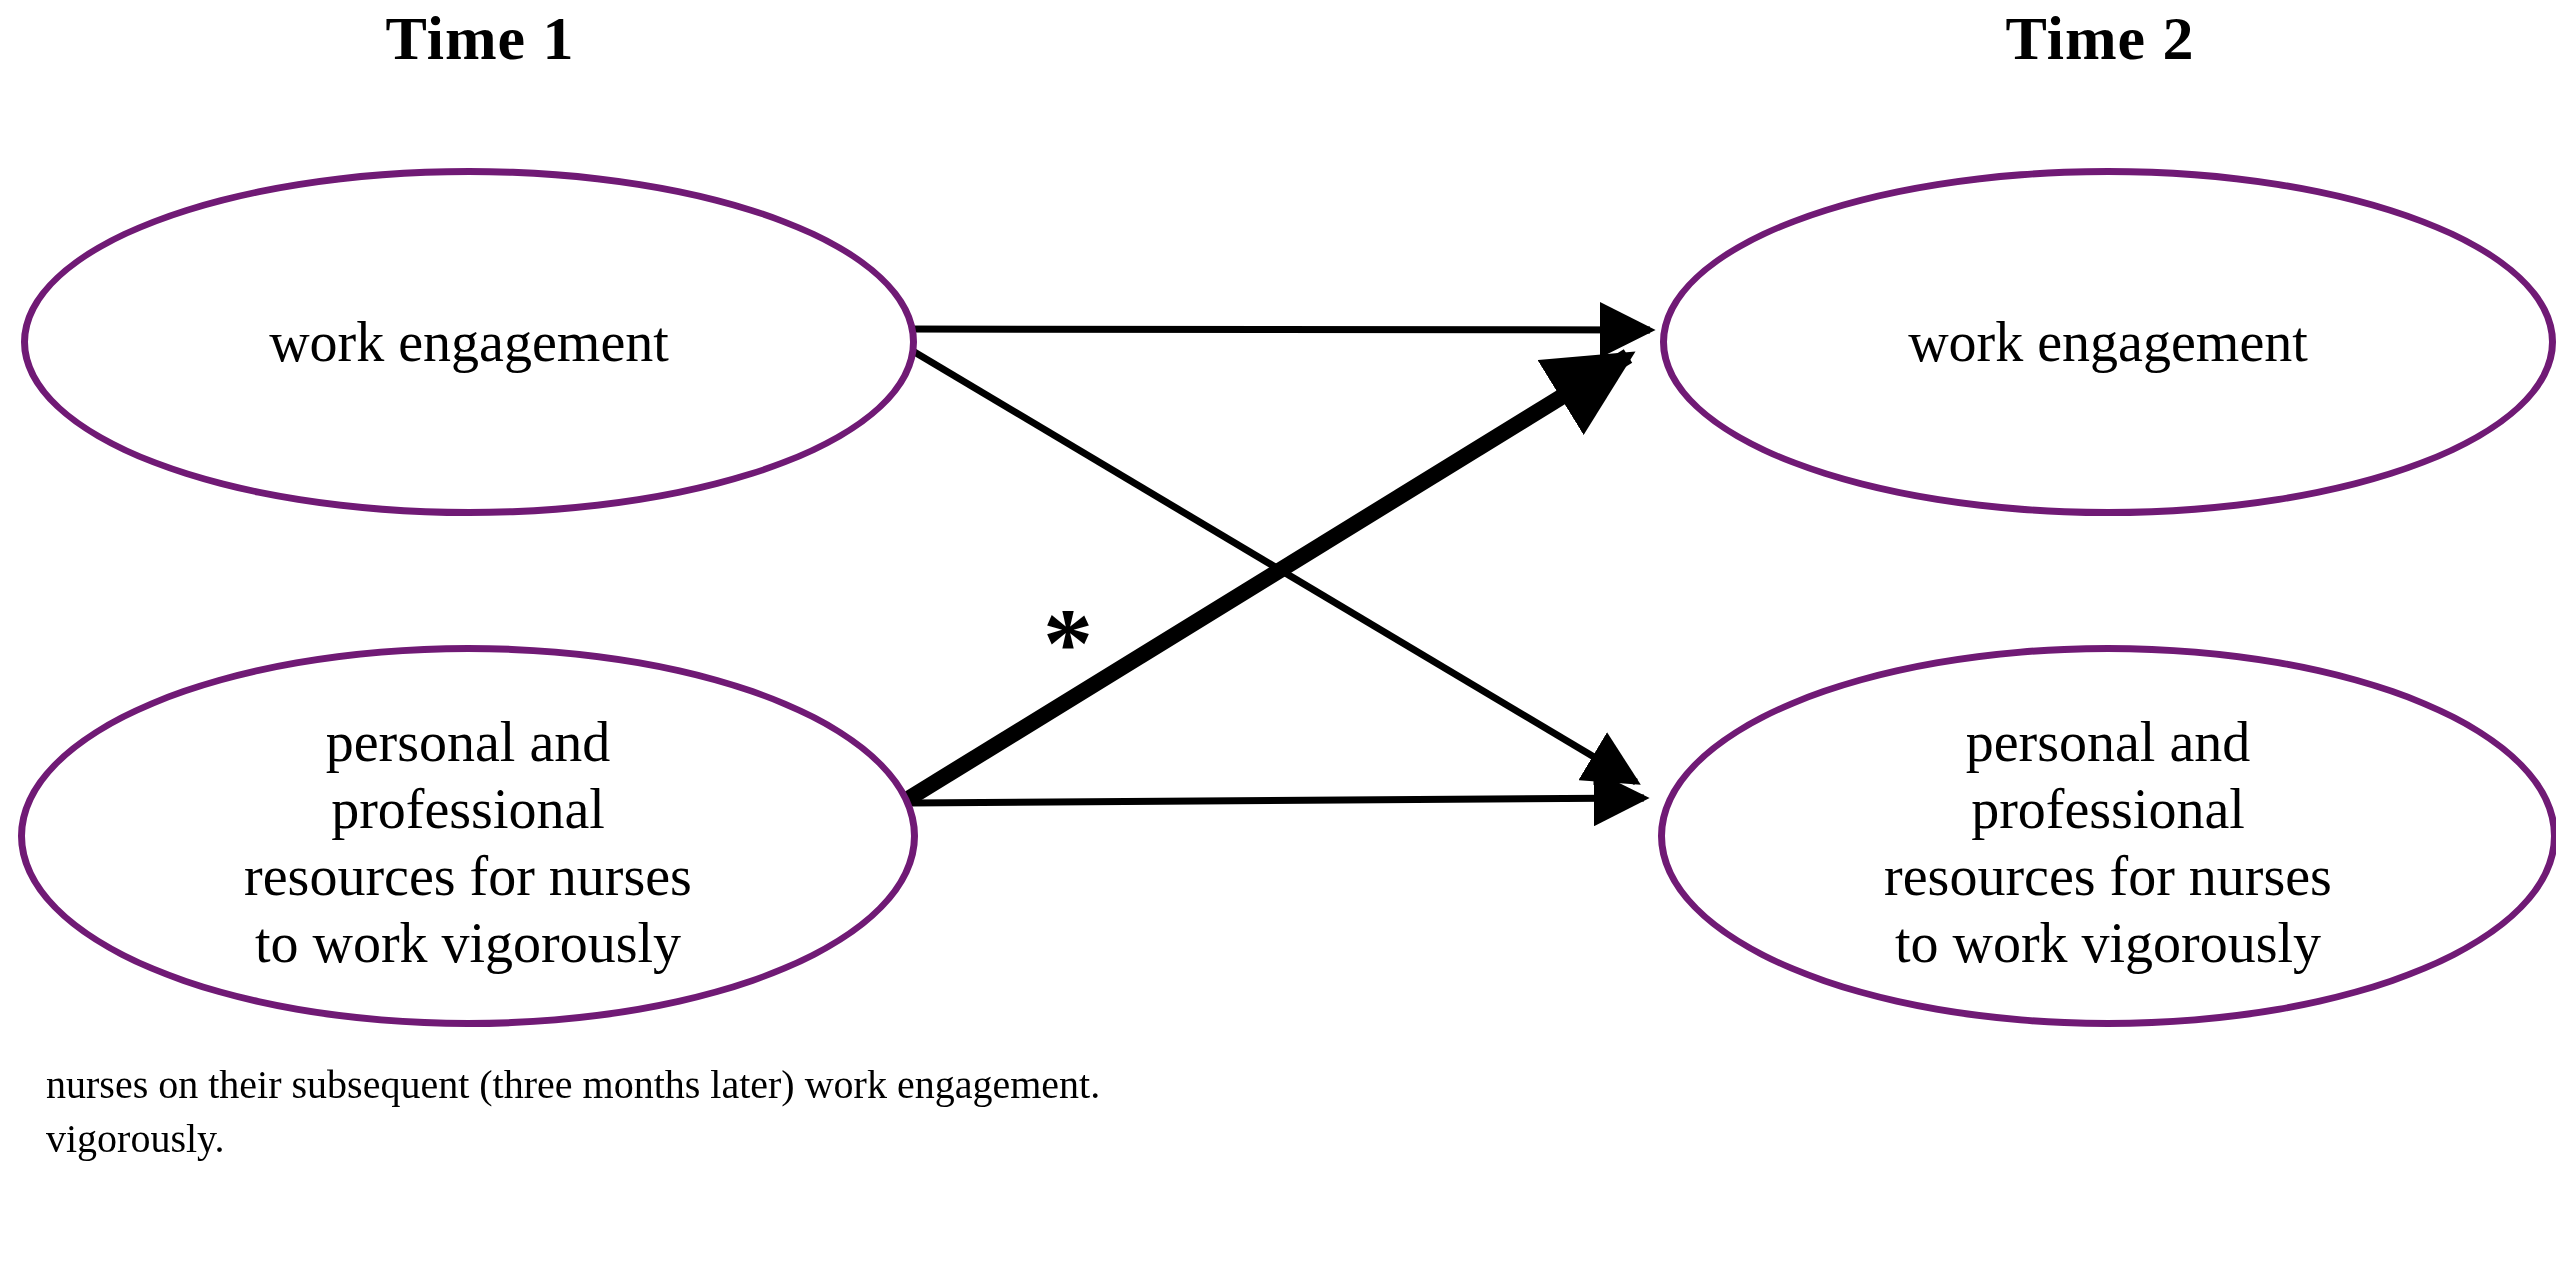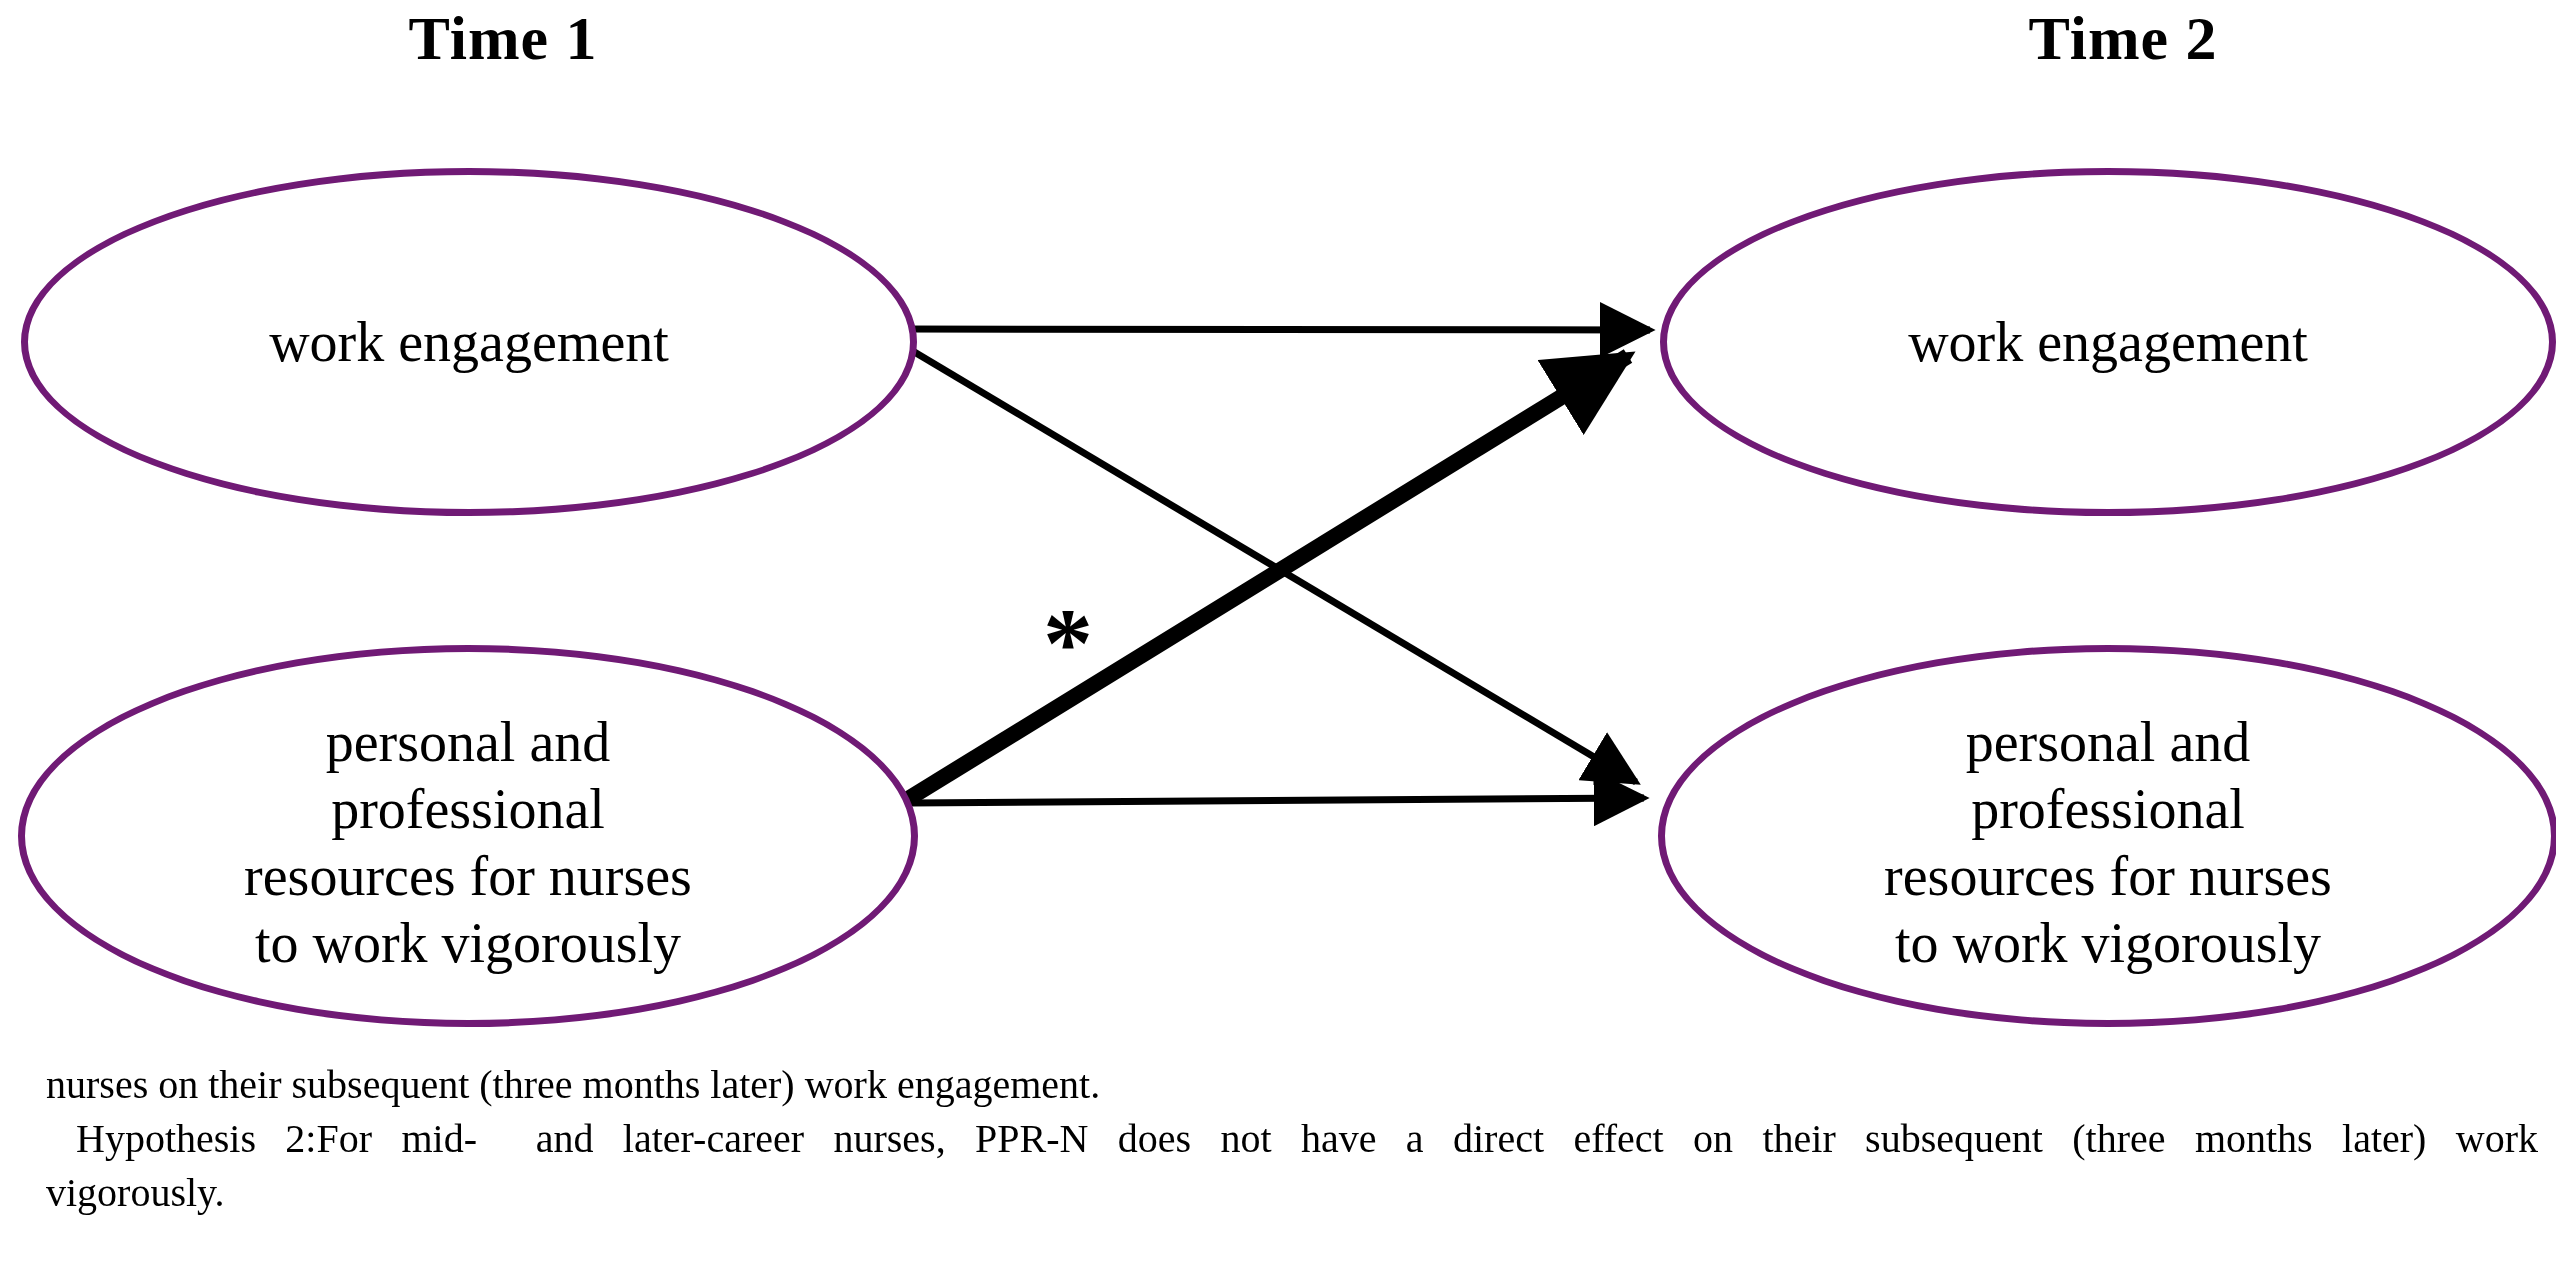--- a/index.html
+++ b/index.html
@@ -2,21 +2,21 @@
 <html><head>
 <meta charset="utf-8">
 <style>
   html,body{margin:0;padding:0;background:#ffffff;}
   body{width:2556px;height:1280px;overflow:hidden;
        font-family:"Liberation Serif", serif; color:#000;}
   .stage{position:relative;width:2556px;height:1280px;background:#fff;}
 
   .col-title{position:absolute;top:2px;height:72px;line-height:72px;
              font-size:62px;font-weight:bold;text-align:center;
-             letter-spacing:1px;margin-left:23px;}
+             letter-spacing:1px;}
   .col-title.t1{left:0;width:960px;}
   .col-title.t2{left:1620px;width:960px;}
 
   .node{position:absolute;border:7px solid #701a75;border-radius:50%;
         background:#fff;display:flex;align-items:center;justify-content:center;
         box-sizing:border-box;text-align:center;}
   .node span{display:block;white-space:pre-line;font-size:56px;line-height:67px;}
   .node.we-t1 {left:21px;  top:168px;width:896px;height:348px;}
   .node.we-t2 {left:1660px;top:168px;width:896px;height:348px;}
   .node.ppr-t1{left:18px;  top:645px;width:900px;height:382px;}
@@ -72,17 +72,16 @@
     <span>personal and
 professional
 resources for nurses
 to work vigorously</span>
   </div>
 
   <div class="asterisk">*</div>
 
   <div class="caption">
     <p class="cap-line">nurses on their subsequent (three months later) work engagement.</p>
-    <p class="cap-line cap-just cap-indent">Hypothesis 2:For mid- &nbsp;and later-career nurses, PPR-N does not have a direct effect on their subsequent (three months later) work</p>
     <p class="cap-line">vigorously.</p>
   </div>
 
 </div>
 
 </body></html>

